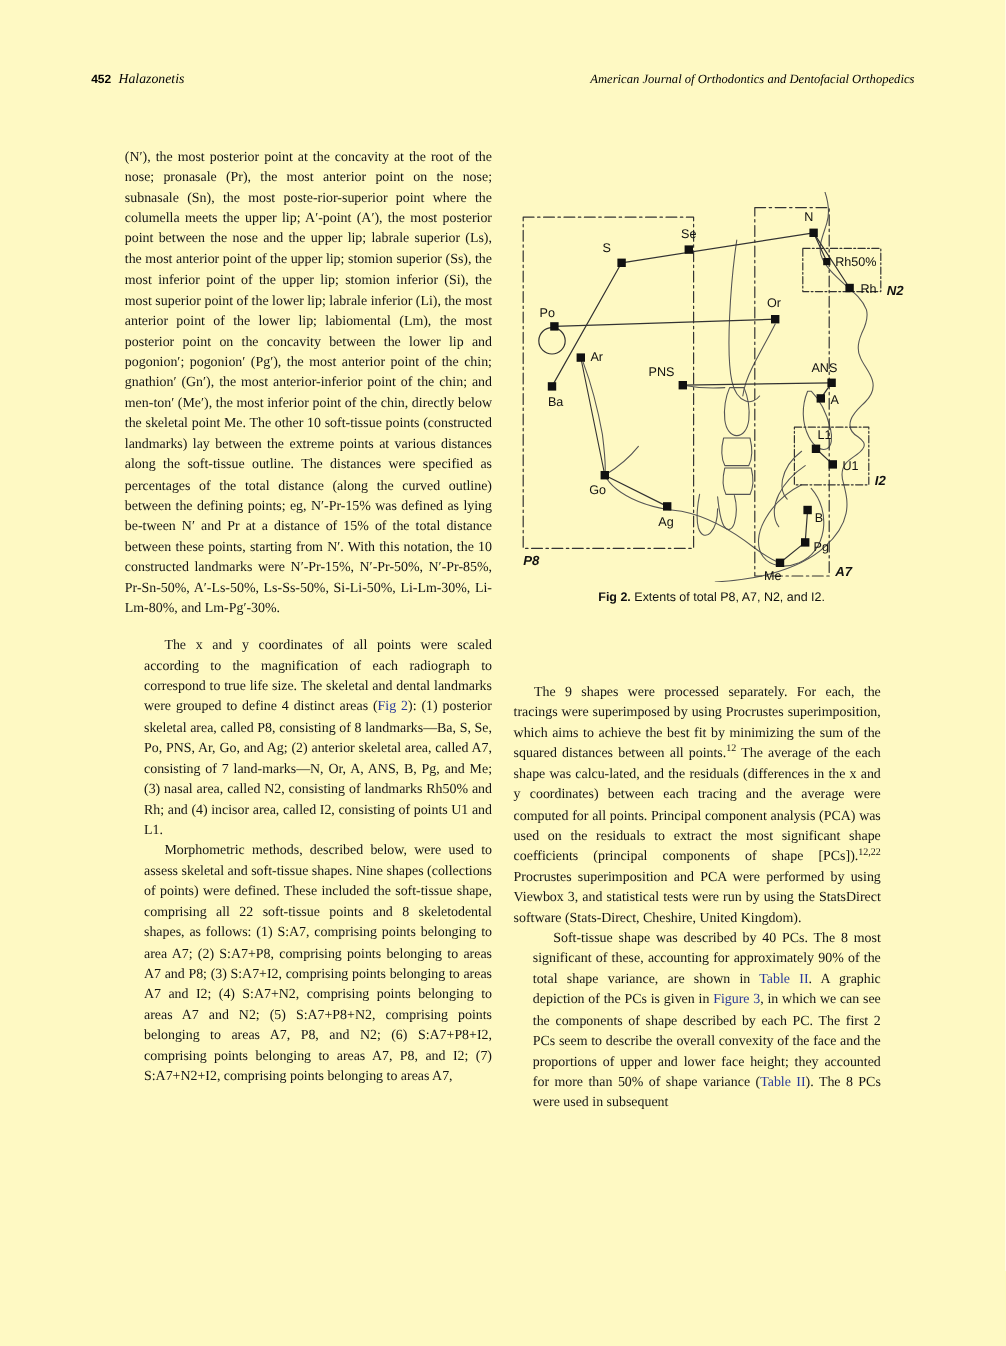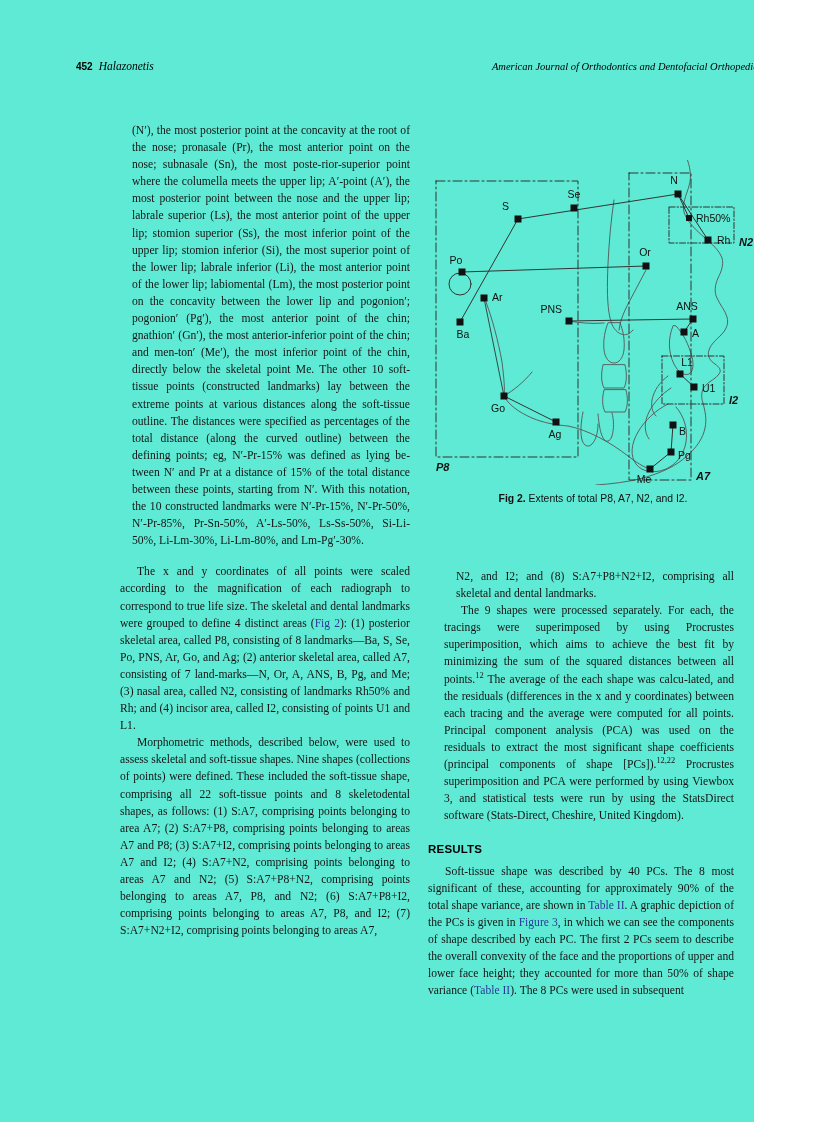--- a/index.html
+++ b/index.html
@@ -5,23 +5,23 @@
   html, body {
     margin: 0;
     padding: 0;
     background: #ffffff;
   }
   body {
     font-family: "Liberation Serif", serif;
   }
   .page {
     position: relative;
-    width: 754px;
+    width: 838px;
     height: 1122px;
-    background: #5eead4;
+    background: #fef9c3;
     overflow: hidden;
   }
 
   
   .runhead {
     position: absolute;
     left: 76px;
     top: 60px;
     width: 686px;
     height: 40px;
@@ -64,21 +64,21 @@
     text-align: justify;
     color: #151515;
   }
   .col-left  { left: 104px; top: 122px; }
   .col-right { left: 428px; top: 568px; }
 
   .col p {
     margin: 0;
     text-indent: 17px;
   }
-  .col p.noindent { text-indent: 0; margin-left: 28px; }
+  .col p.noindent { text-indent: 0; }
   .col p + p { margin-top: 0; margin-left: 16px; }
 
   .gap-before { margin-top: 14px !important; }
 
   .lnk { color: #2a3a9a; }
   sup { font-size: 0.72em; vertical-align: super; line-height: 0; }
 
   h3.section {
     font-family: "Liberation Sans", sans-serif;
     font-size: 11.5px;
@@ -297,19 +297,17 @@
       </svg>
     </div>
   </div>
 
   <div class="figcaption">
     <span class="figlabel">Fig 2.</span>
     <span>Extents of total P8, A7, N2, and I2.</span>
   </div>
 
   <div class="col col-right">
-    <p class="noindent">N2, and I2; and (8) S:A7+P8+N2+I2, comprising all skeletal and dental landmarks.</p>
     <p><span>The 9 shapes were processed separately. For each, the tracings were superimposed by using Procrustes superimposition, which aims to achieve the best fit by minimizing the sum of the squared distances between all points.</span><sup>12</sup><span> The average of the each shape was calcu-lated, and the residuals (differences in the x and y coordinates) between each tracing and the average were computed for all points. Principal component analysis (PCA) was used on the residuals to extract the most significant shape coefficients (principal components of shape [PCs]).</span><sup>12,22</sup><span> Procrustes superimposition and PCA were performed by using Viewbox 3, and statistical tests were run by using the StatsDirect software (Stats-Direct, Cheshire, United Kingdom).</span></p>
-    <h3 class="section">RESULTS</h3>
     <p><span>Soft-tissue shape was described by 40 PCs. The 8 most significant of these, accounting for approximately 90% of the total shape variance, are shown in </span><span class="lnk">Table II</span><span>. A graphic depiction of the PCs is given in </span><span class="lnk">Figure 3</span><span>, in which we can see the components of shape described by each PC. The first 2 PCs seem to describe the overall convexity of the face and the proportions of upper and lower face height; they accounted for more than 50% of shape variance (</span><span class="lnk">Table II</span><span>). The 8 PCs were used in subsequent</span></p>
   </div>
 
 </div>
 
 </body></html>

